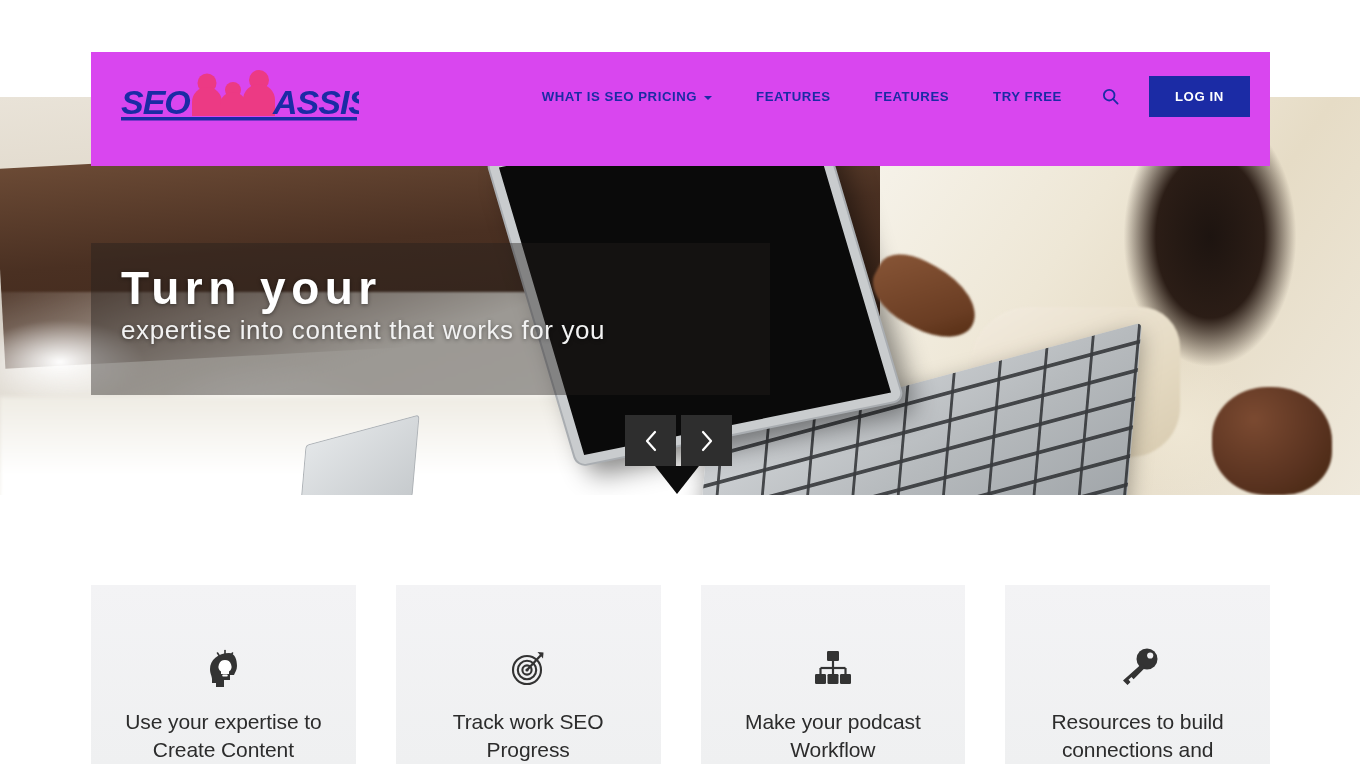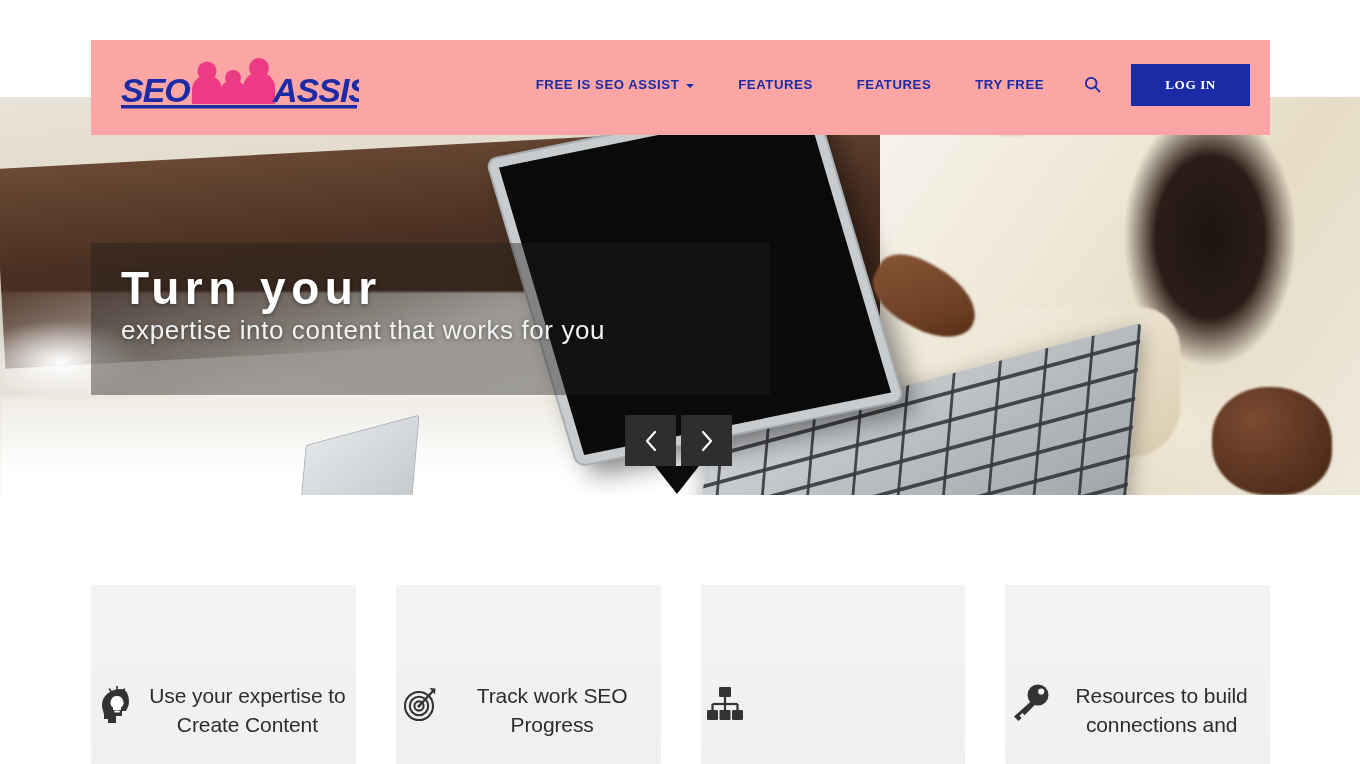--- a/index.html
+++ b/index.html
@@ -127,23 +127,23 @@
   .laptop-trackpad {
     position:absolute; left:300px; top:335px; width:118px; height:78px;
     background: linear-gradient(150deg,#e3e6e8,#c6cacd);
     transform: rotate(-15deg) skewX(-20deg);
     border-radius: 4px;
     box-shadow: inset 0 0 0 1px #aeb2b6;
   }
 
   
   .navpanel {
-    position:absolute; left:91px; top:40px;
-    width: 1179px; height: 95px;
-    background: #fca5a5;
+    position:absolute; left:91px; top:52px;
+    width: 1179px; height: 114px;
+    background: #d946ef;
     z-index: 40;
   }
   .logo {
     position:absolute; left:30px; top:14px;
     width: 238px; height: 58px;
   }
   .logo svg { display:block; }
 
   .nav {
     position:absolute; right: 20px; top: 0; height: 89px;
@@ -160,24 +160,24 @@
     display:flex; align-items:center; gap:7px;
     font-family: "Liberation Sans", sans-serif;
   }
   .caret { display:inline-block; width:0;height:0;
     border-left:4px solid transparent;border-right:4px solid transparent;
     border-top:4.5px solid #1b2ba5; margin-top:2px; }
   .nav-search { padding: 0 18px; cursor:pointer; display:flex; align-items:center;}
   .login-btn {
     background:#1b2ba5; color:#fff;
     font-size: 13.2px; font-weight:700; letter-spacing:.6px;
-    padding: 13px 34px;
+    padding: 13px 26px;
     margin-left: 12px; margin-right: 0px;
     cursor:pointer; white-space:nowrap;
-    font-family: Liberation Serif, serif;
+    font-family: Liberation Sans, sans-serif;
   }
 
   
   .caption {
     position:absolute; left:91px; top:243px;
     width: 679px; height: 152px;
     background: rgba(35,30,28,.42);
     z-index: 12;
     padding: 22px 0 6px 30px;
   }
@@ -229,21 +229,21 @@
   
   .cards {
     position:absolute; left:91px; top:585px;
     width: 1179px; height: 179px;
     display:flex; gap: 40px;
     z-index: 8;
   }
   .card {
     width: 265px; height: 179px;
     background: linear-gradient(180deg,#f3f3f5 0%,#eff0f1 100%);
-    display:flex; flex-direction:row; align-items:center;
+    display:flex; flex-direction:column; align-items:center;
     padding-top: 58px;
   }
   .card-icon { height: 52px; display:flex; align-items:center; justify-content:center; }
   .card-icon svg { display:block; }
   .card-title {
     margin-top: 14px;
     color:#2c2c2c;
     font-size: 21px;
     line-height: 1.34;
     text-align:center;
@@ -315,21 +315,21 @@
         <g fill="#1b2ba5" font-family="Liberation Sans, sans-serif" font-size="34" font-weight="700" font-style="italic">
           <text x="0" y="48" letter-spacing="-1">SEO</text>
           <text x="152" y="48" letter-spacing="-1">ASSIST</text>
         </g>
         <rect x="0" y="51" width="236" height="3.5" fill="#1b2ba5"></rect>
       </svg>
     </div>
 
     <div class="nav">
       <div class="nav-item">
-        <span>FREE IS SEO ASSIST</span>
+        <span>WHAT IS SEO PRICING</span>
         <span class="caret"></span>
       </div>
       <div class="nav-item">
         <span>FEATURES</span>
       </div>
       <div class="nav-item">
         <span>FEATURES</span>
       </div>
       <div class="nav-item">
         <span>TRY FREE</span>
@@ -387,20 +387,21 @@
           <rect x="31" y="30" width="11" height="10" rx="1.2" fill="#333333"></rect>
           <g stroke="#333333" stroke-width="2.2" fill="none">
             <line x1="24" y1="17" x2="24" y2="24"></line>
             <line x1="11.5" y1="24" x2="36.5" y2="24"></line>
             <line x1="11.5" y1="24" x2="11.5" y2="30"></line>
             <line x1="24" y1="24" x2="24" y2="30"></line>
             <line x1="36.5" y1="24" x2="36.5" y2="30"></line>
           </g>
         </svg>
       </div>
+      <div class="card-title">Make your podcast Workflow</div>
     </div>
 
     <div class="card">
       <div class="card-icon">
         <svg width="48" height="48" viewBox="0 0 48 48">
           <circle cx="33" cy="15" r="10.5" fill="#333333"></circle>
           <circle cx="36.2" cy="11.5" r="3.1" fill="#f1f1f3"></circle>
           <path d="M27.5 20 L9 36.5 L13.5 41 L16.5 38 L14.5 35.8 L17.5 33 L19.6 35.2 L32 22.8 Z" fill="#333333"></path>
         </svg>
       </div>

